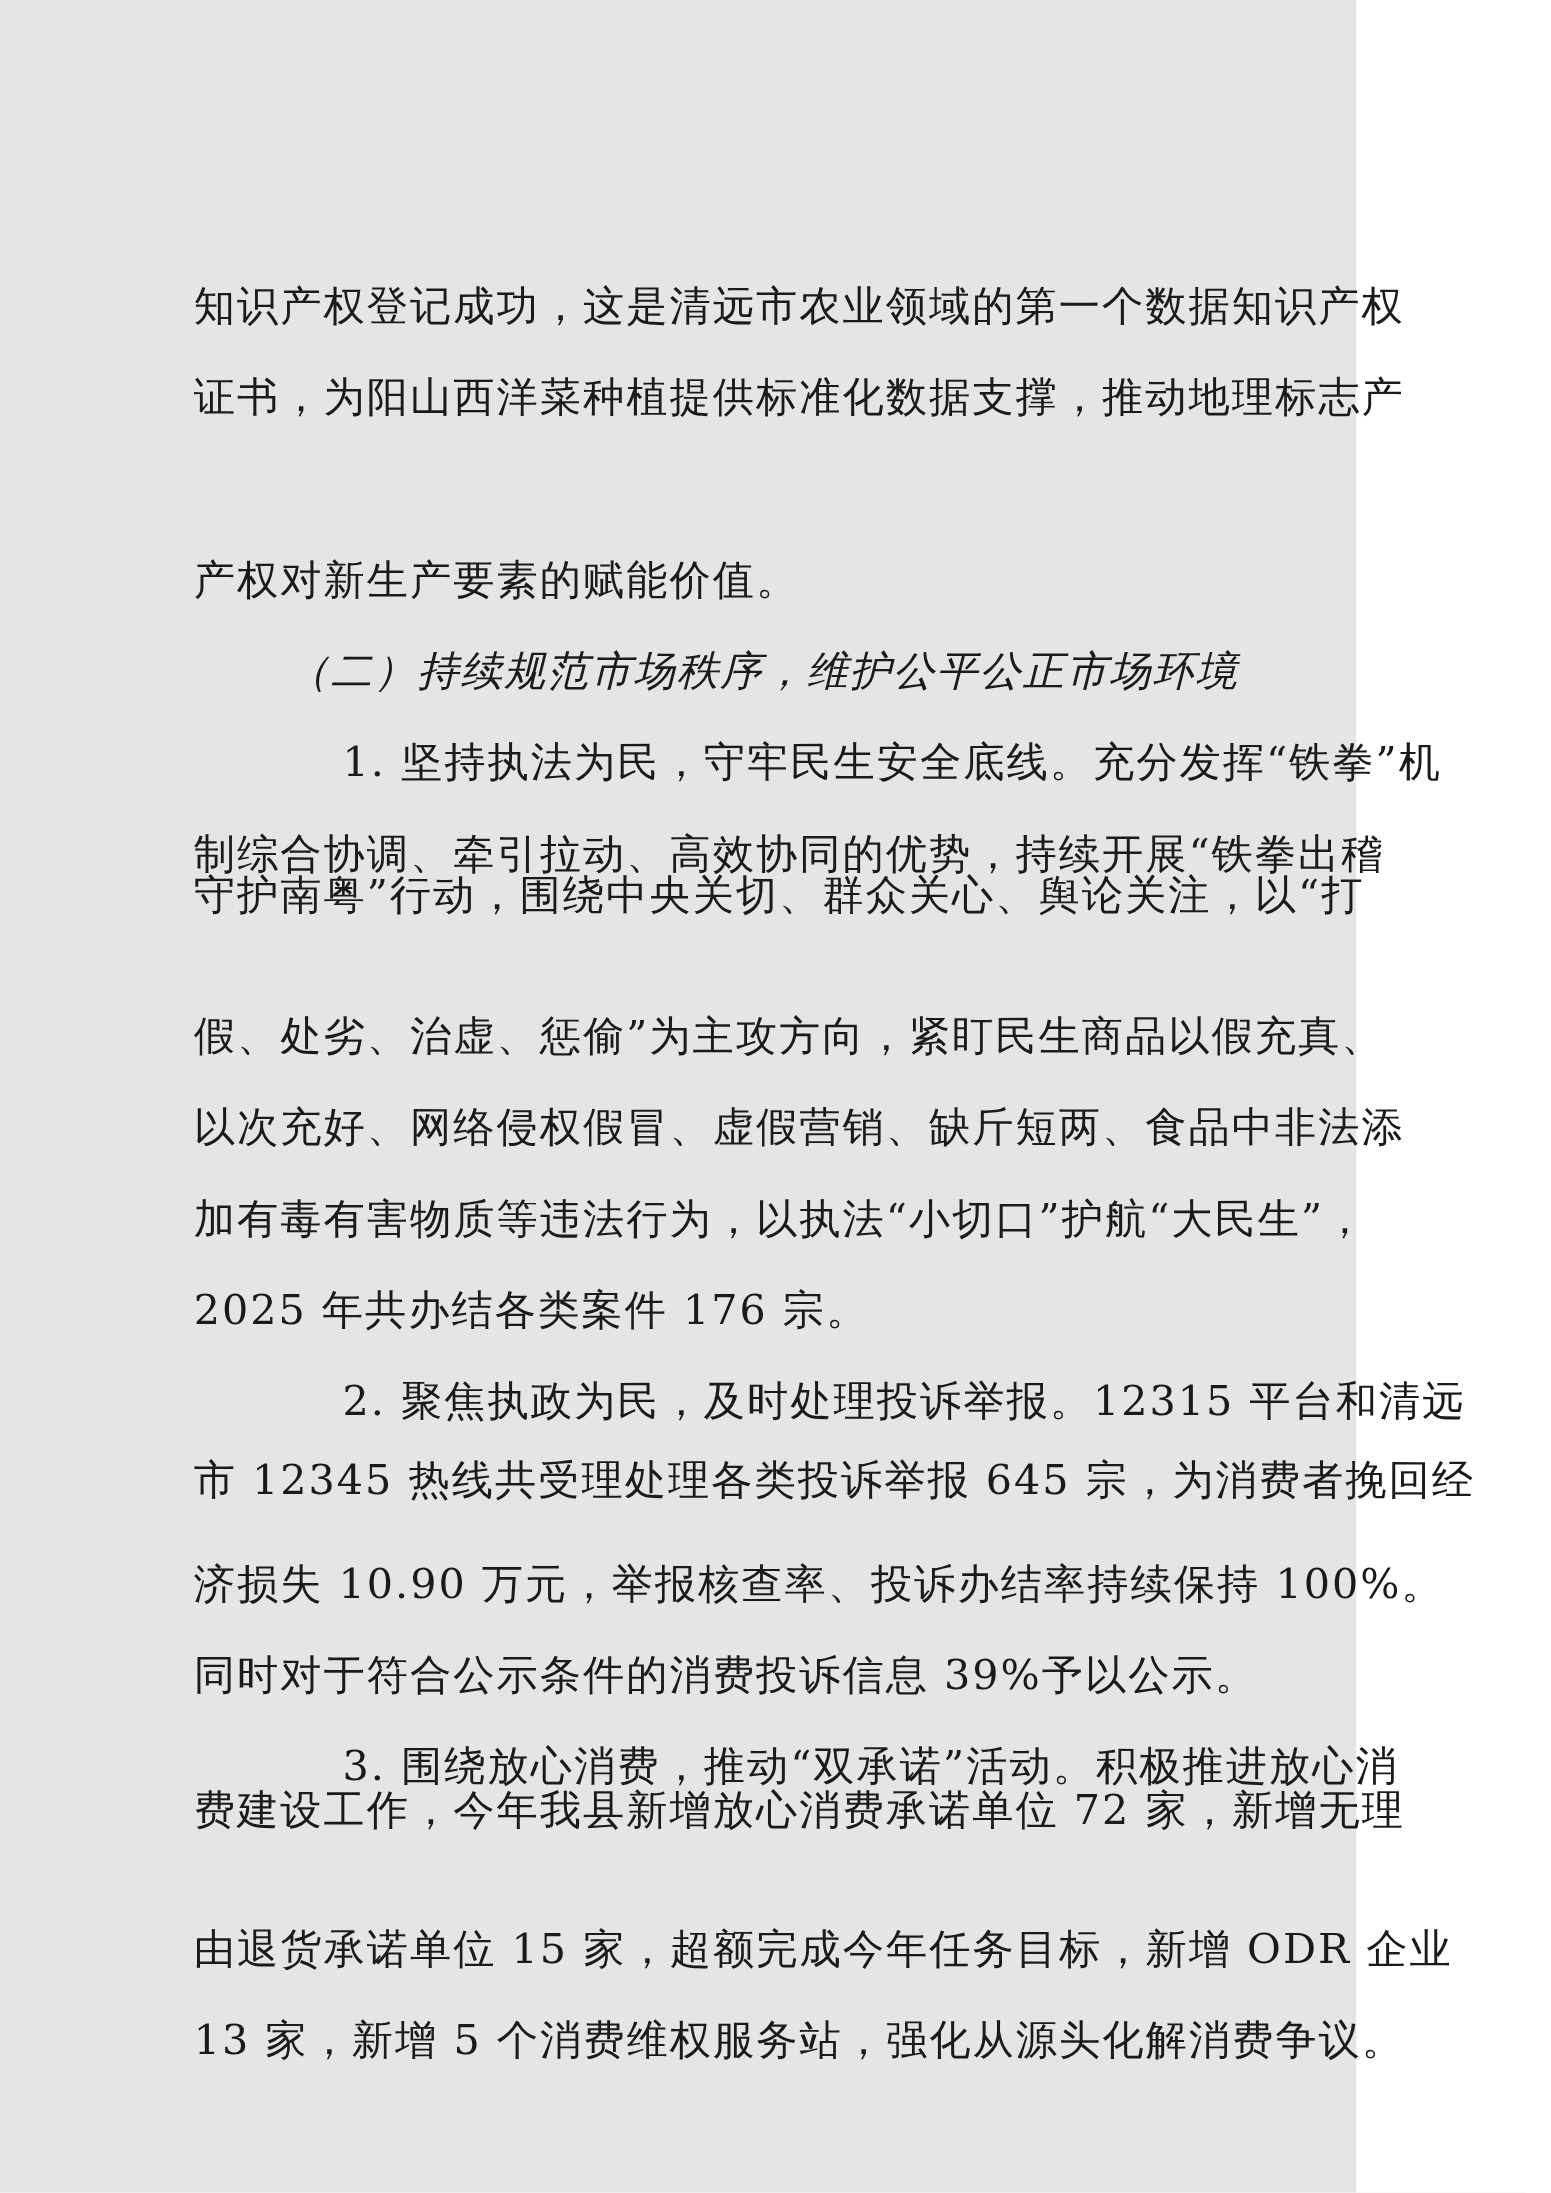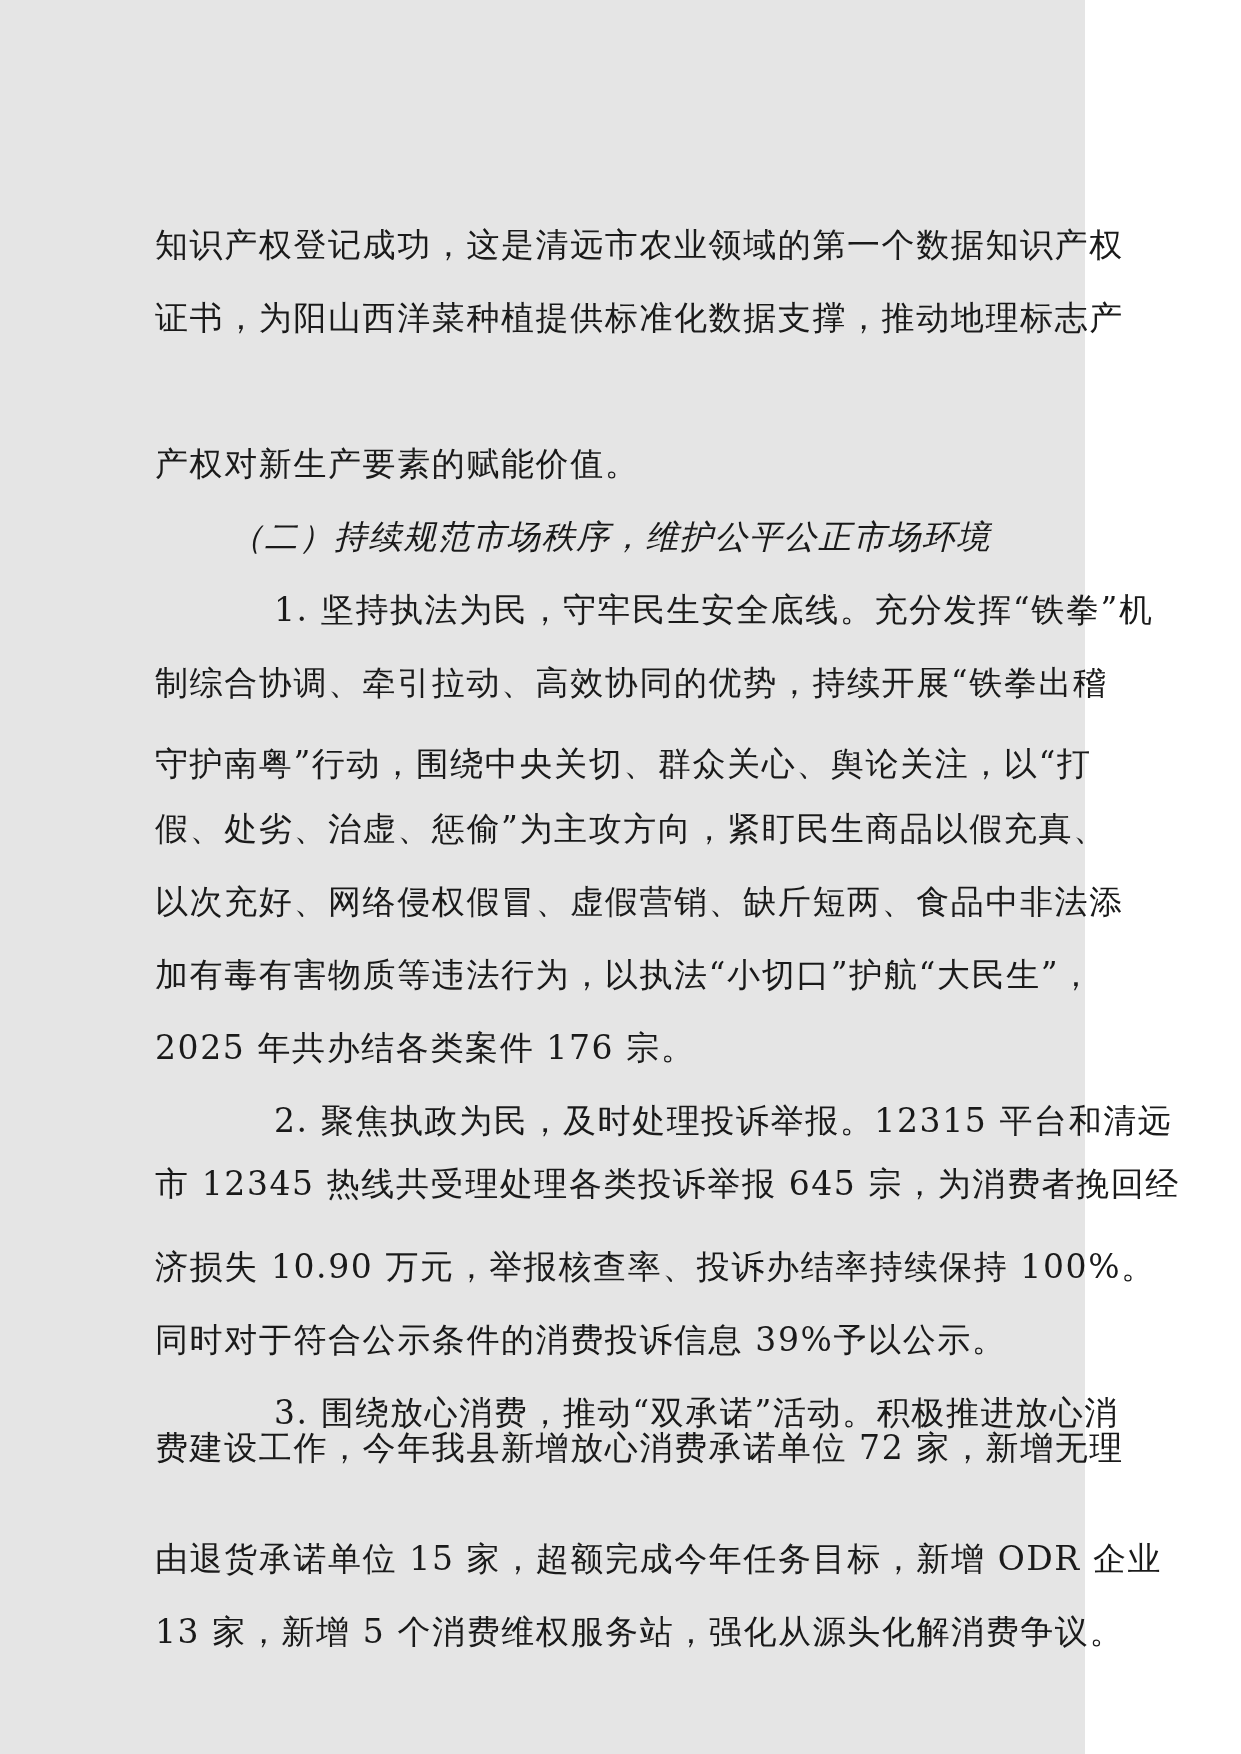--- a/index.html
+++ b/index.html
@@ -22,21 +22,21 @@
 </head>
 <body>
 
 <div class="page">
   <div class="line" style="top:225px">知识产权登记成功，这是清远市农业领域的第一个数据知识产权</div>
   <div class="line" style="top:298px">证书，为阳山西洋菜种植提供标准化数据支撑，推动地理标志产</div>
   <div class="line" style="top:444px">产权对新生产要素的赋能价值。</div>
   <div class="line heading" style="top:517px">（二）持续规范市场秩序，维护公平公正市场环境</div>
   <div class="line indent" style="top:590px">1. 坚持执法为民，守牢民生安全底线。充分发挥“铁拳”机</div>
   <div class="line" style="top:663px">制综合协调、牵引拉动、高效协同的优势，持续开展“铁拳出稽</div>
-  <div class="line" style="top:744px">守护南粤”行动，围绕中央关切、群众关心、舆论关注，以“打</div>
+  <div class="line" style="top:696px">守护南粤”行动，围绕中央关切、群众关心、舆论关注，以“打</div>
   <div class="line" style="top:809px">假、处劣、治虚、惩偷”为主攻方向，紧盯民生商品以假充真、</div>
   <div class="line" style="top:882px">以次充好、网络侵权假冒、虚假营销、缺斤短两、食品中非法添</div>
   <div class="line" style="top:955px">加有毒有害物质等违法行为，以执法“小切口”护航“大民生”，</div>
   <div class="line" style="top:1028px">2025 年共办结各类案件 176 宗。</div>
   <div class="line indent" style="top:1101px">2.  聚焦执政为民，及时处理投诉举报。12315 平台和清远</div>
   <div class="line" style="top:1164px">市 12345 热线共受理处理各类投诉举报 645 宗，为消费者挽回经</div>
   <div class="line" style="top:1247px">济损失 10.90 万元，举报核查率、投诉办结率持续保持 100%。</div>
   <div class="line" style="top:1320px">同时对于符合公示条件的消费投诉信息 39%予以公示。</div>
   <div class="line indent" style="top:1393px">3.  围绕放心消费，推动“双承诺”活动。积极推进放心消</div>
   <div class="line" style="top:1428px">费建设工作，今年我县新增放心消费承诺单位 72 家，新增无理</div>

